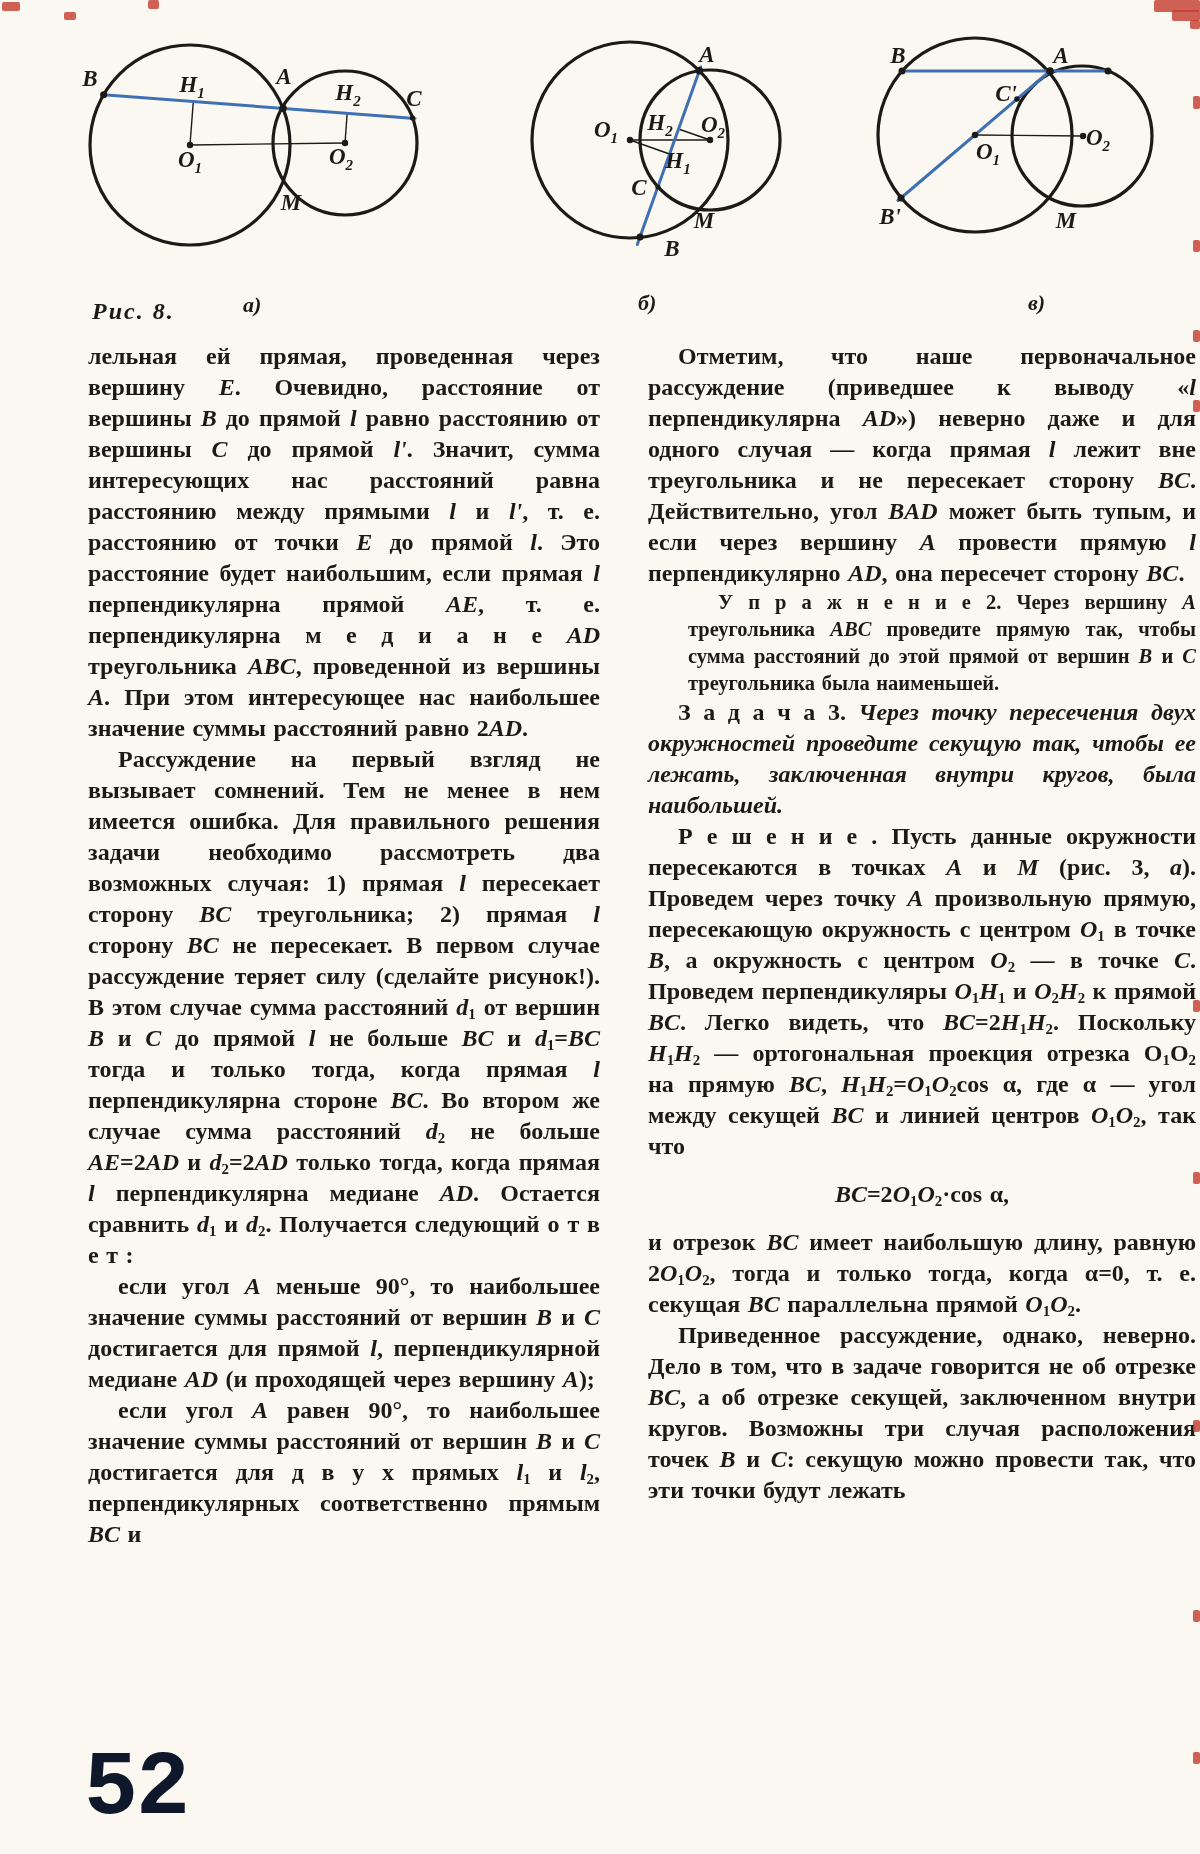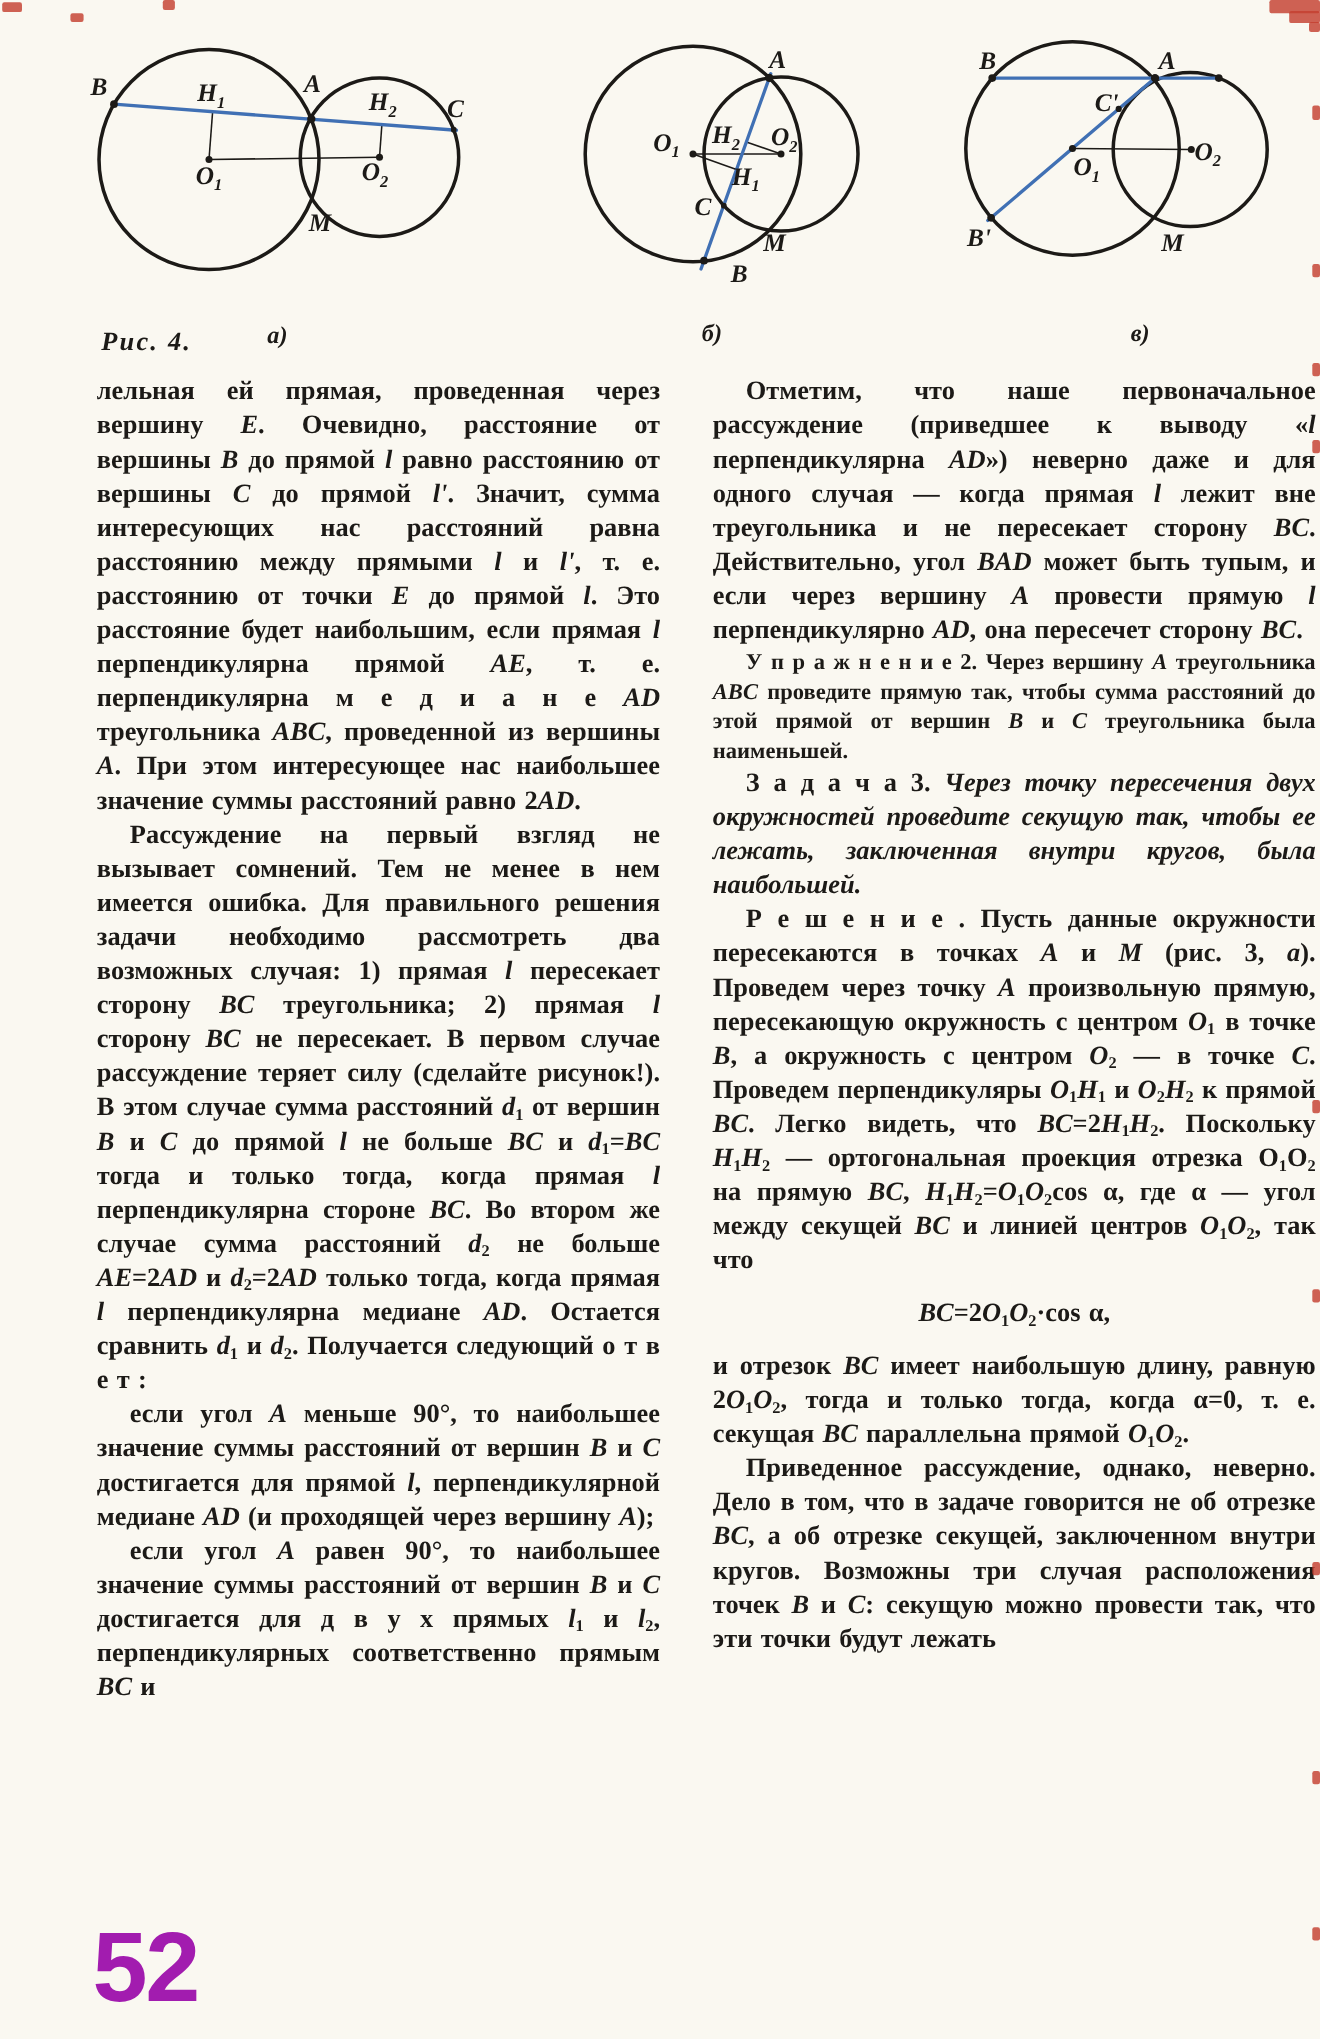--- a/index.html
+++ b/index.html
@@ -28,29 +28,29 @@
   .col{
     position:absolute;top:341px;
     text-align:justify;
     font-size:24px;line-height:31px;font-weight:700;
     word-spacing:1.5px;
   }
   .col-left{left:88px;width:512px;}
   .col-right{left:648px;width:548px;}
   .col p{margin:0;padding:0;}
   .col p.ind{text-indent:30px;}
-  .col p.small{font-size:20.5px;line-height:27px;}
+  .col p.small{font-size:20.5px;line-height:27px;margin-left:40px;}
   .col p.eq{text-align:center;text-indent:0;margin:17px 0;}
   .col i{font-family:"Liberation Serif","DejaVu Serif",serif;}
   .col sub{font-size:0.62em;vertical-align:-0.28em;line-height:0;}
   .page-number{
     position:absolute;left:84px;top:1738px;
-    font-family:Liberation Sans, sans-serif;
+    font-family:Liberation Mono, monospace;
     font-weight:700;font-size:90px;letter-spacing:-2px;
-    color:#a21caf;
+    color:#0f172a;
   }
   .artifact{
     position:absolute;border-radius:2px;opacity:.82;
   }
 </style>
 </head>
 <body>
 
 <div class="page">
 
@@ -107,21 +107,21 @@
       <text x="672" y="256" text-anchor="middle" class="fig-label"><tspan>B</tspan></text>
       <text x="898" y="63" text-anchor="middle" class="fig-label"><tspan>B</tspan></text>
       <text x="1061" y="63" text-anchor="middle" class="fig-label"><tspan>A</tspan></text>
       <text x="1006" y="101" text-anchor="middle" class="fig-label"><tspan>C'</tspan></text>
       <text x="988" y="159" text-anchor="middle" class="fig-label"><tspan>O</tspan><tspan font-size="15" dy="6">1</tspan></text>
       <text x="1098" y="145" text-anchor="middle" class="fig-label"><tspan>O</tspan><tspan font-size="15" dy="6">2</tspan></text>
       <text x="890" y="224" text-anchor="middle" class="fig-label"><tspan>B'</tspan></text>
       <text x="1066" y="228" text-anchor="middle" class="fig-label"><tspan>M</tspan></text>
     </svg>
 
-  <span class="caption" style="left:92px;top:298px;">Рис. 4.</span>
+  <span class="caption" style="left:92px;top:298px;">Рис. 8.</span>
   <span class="sublabel" style="left:243px;top:292px;">а)</span>
   <span class="sublabel" style="left:638px;top:290px;">б)</span>
   <span class="sublabel" style="left:1028px;top:290px;">в)</span>
 
   <div class="col col-left">
     <p>лельная ей прямая, проведенная через вершину <i>E</i>. Очевидно, расстояние от вершины <i>B</i> до прямой <i>l</i> равно расстоянию от вершины <i>C</i> до прямой <i>l'</i>. Значит, сумма интересующих нас расстояний равна расстоянию между прямыми <i>l</i> и <i>l'</i>, т. е. расстоянию от точки <i>E</i> до прямой <i>l</i>. Это расстояние будет наибольшим, если прямая <i>l</i> перпендикулярна прямой <i>AE</i>, т. е. перпендикулярна м е д и а н е <i>AD</i> треугольника <i>ABC</i>, проведенной из вершины <i>A</i>. При этом интересующее нас наибольшее значение суммы расстояний равно 2<i>AD</i>.</p>
     <p class="ind">Рассуждение на первый взгляд не вызывает сомнений. Тем не менее в нем имеется ошибка. Для правильного решения задачи необходимо рассмотреть два возможных случая: 1) прямая <i>l</i> пересекает сторону <i>BC</i> треугольника; 2) прямая <i>l</i> сторону <i>BC</i> не пересекает. В первом случае рассуждение теряет силу (сделайте рисунок!). В этом случае сумма расстояний <i>d</i><sub>1</sub> от вершин <i>B</i> и <i>C</i> до прямой <i>l</i> не больше <i>BC</i> и <i>d</i><sub>1</sub>=<i>BC</i> тогда и только тогда, когда прямая <i>l</i> перпендикулярна стороне <i>BC</i>. Во втором же случае сумма расстояний <i>d</i><sub>2</sub> не больше <i>AE</i>=2<i>AD</i> и <i>d</i><sub>2</sub>=2<i>AD</i> только тогда, когда прямая <i>l</i> перпендикулярна медиане <i>AD</i>. Остается сравнить <i>d</i><sub>1</sub> и <i>d</i><sub>2</sub>. Получается следующий о т в е т :</p>
     <p class="ind">если угол <i>A</i> меньше 90°, то наибольшее значение суммы расстояний от вершин <i>B</i> и <i>C</i> достигается для прямой <i>l</i>, перпендикулярной медиане <i>AD</i> (и проходящей через вершину <i>A</i>);</p>
     <p class="ind">если угол <i>A</i> равен 90°, то наибольшее значение суммы расстояний от вершин <i>B</i> и <i>C</i> достигается для д в у х прямых <i>l</i><sub>1</sub> и <i>l</i><sub>2</sub>, перпендикулярных соответственно прямым <i>BC</i> и</p>
   </div>

